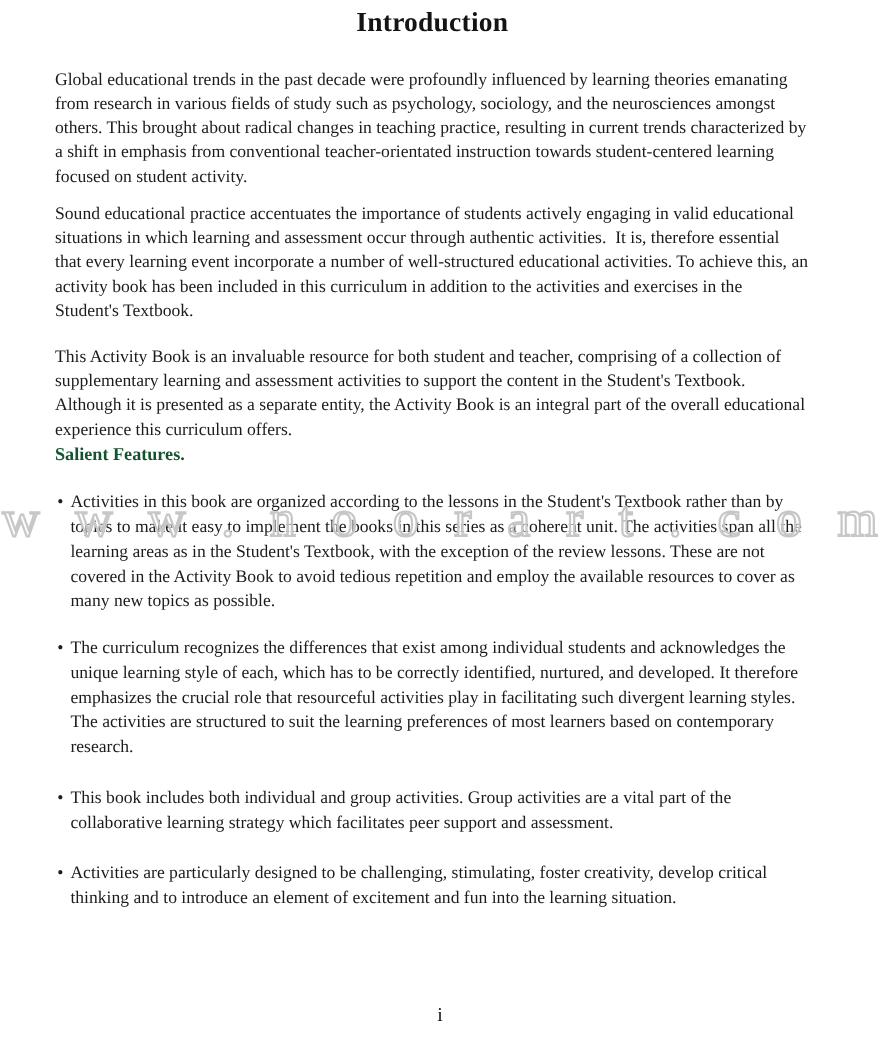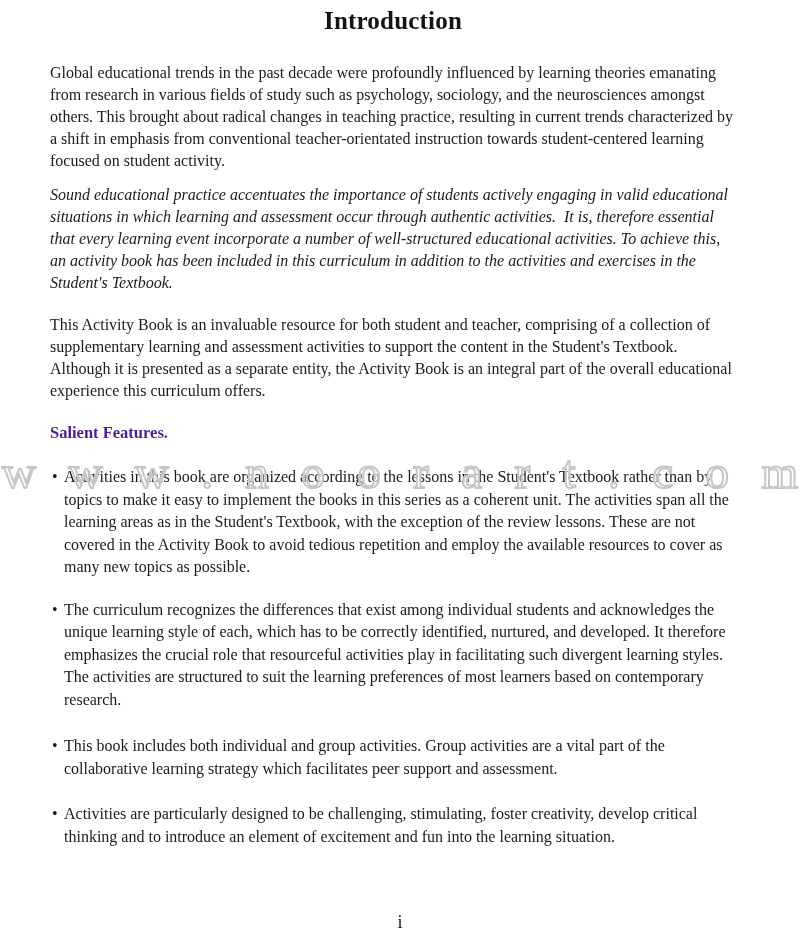--- a/index.html
+++ b/index.html
@@ -27,28 +27,28 @@
     color: #141414;
     letter-spacing: 0.2px;
   }
   .para {
     margin: 0;
     font-size: 16px;
     line-height: 22px;
     white-space: pre-wrap;
   }
   .para.p1 { margin-bottom: 12px; }
-  .para.p2 { margin-bottom: 20px; font-style: italic; }
-  .para.p3 { margin-bottom: 20px; }
+  .para.p2 { margin-bottom: 20px; }
+  .para.p3 { }
   .salient {
     margin: 0 0 22px 0;
     font-size: 16.5px;
     line-height: 22px;
     font-weight: bold;
-    color: #4c1d95;
+    color: #14532d;
   }
   .bullet-list {
     list-style: none;
     margin: 0;
     padding: 0 0 0 2px;
   }
   .bullet-item {
     display: flex;
     align-items: flex-start;
     font-size: 16px;

